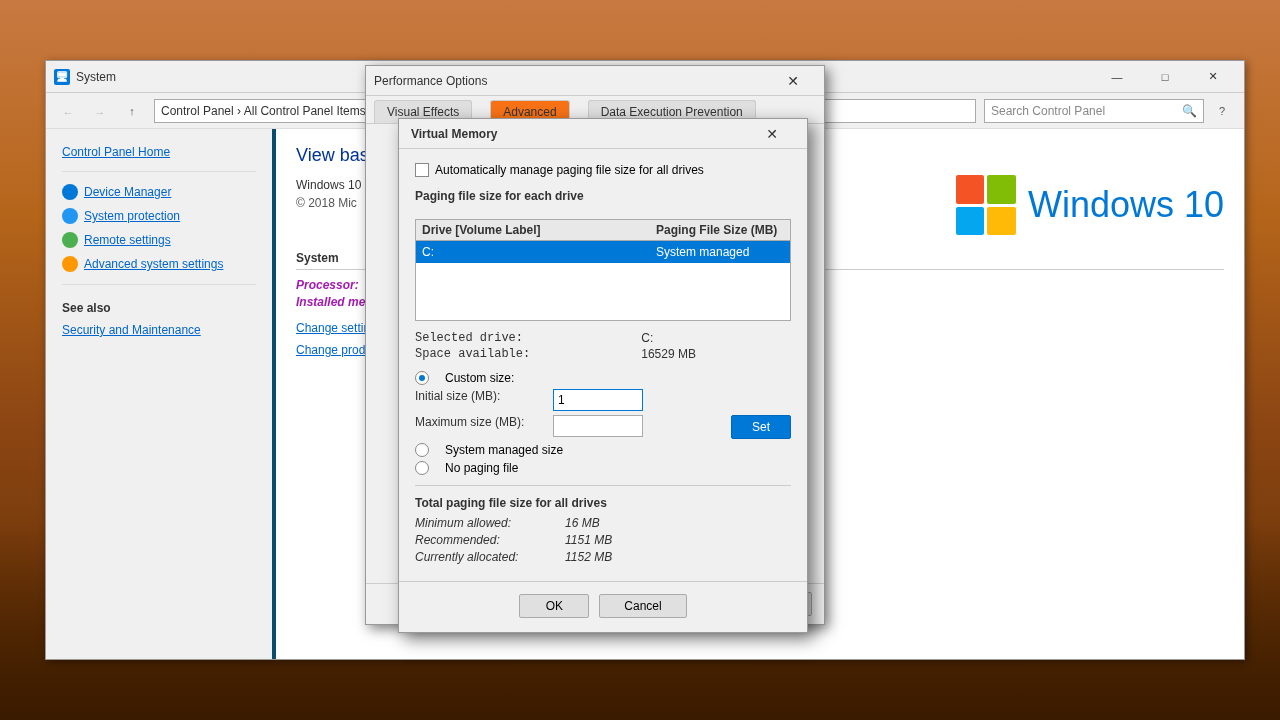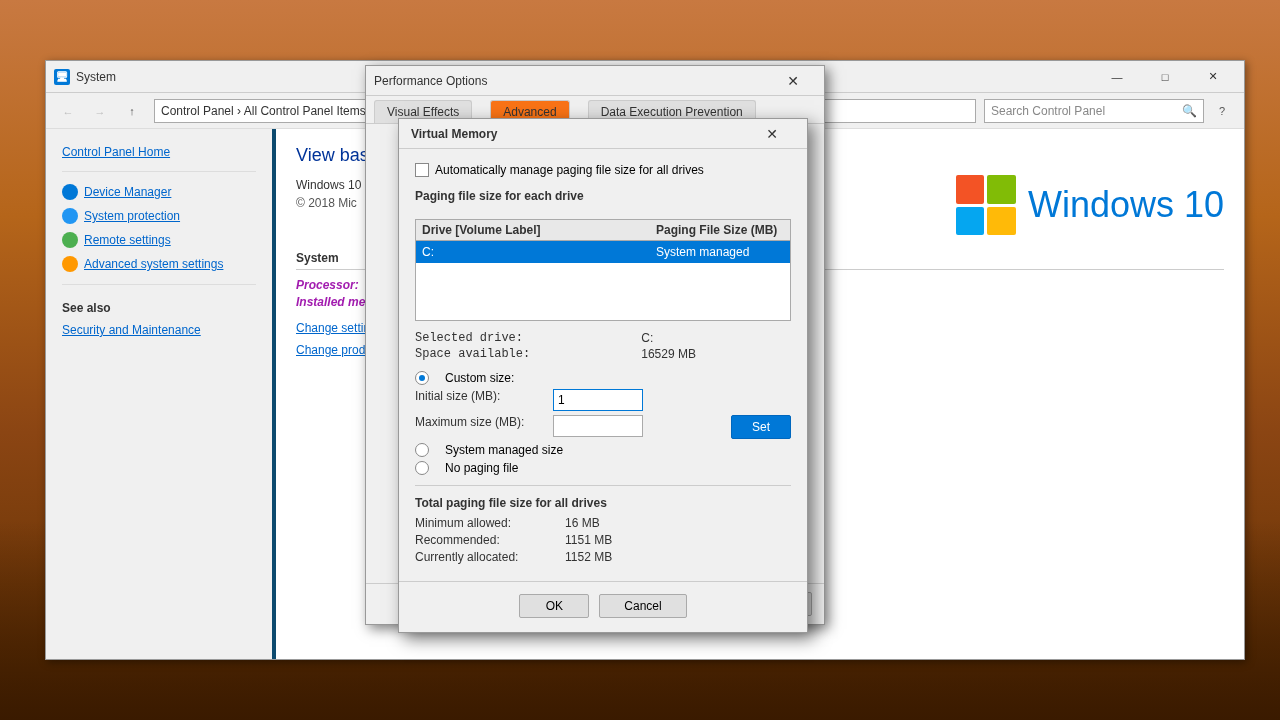--- a/index.html
+++ b/index.html
@@ -505,20 +505,21 @@
 
     .vm-total-title {
       font-weight: 600;
       color: #333;
       margin-bottom: 6px;
     }
 
     .vm-total-row {
       display: flex;
       margin-bottom: 3px;
+      font-style: italic;
     }
 
     .vm-total-label { width: 150px; color: #333; }
     .vm-total-value { color: #333; }
 
     .vm-dialog-buttons {
       display: flex;
       justify-content: center;
       gap: 10px;
       padding: 12px 16px 14px;

